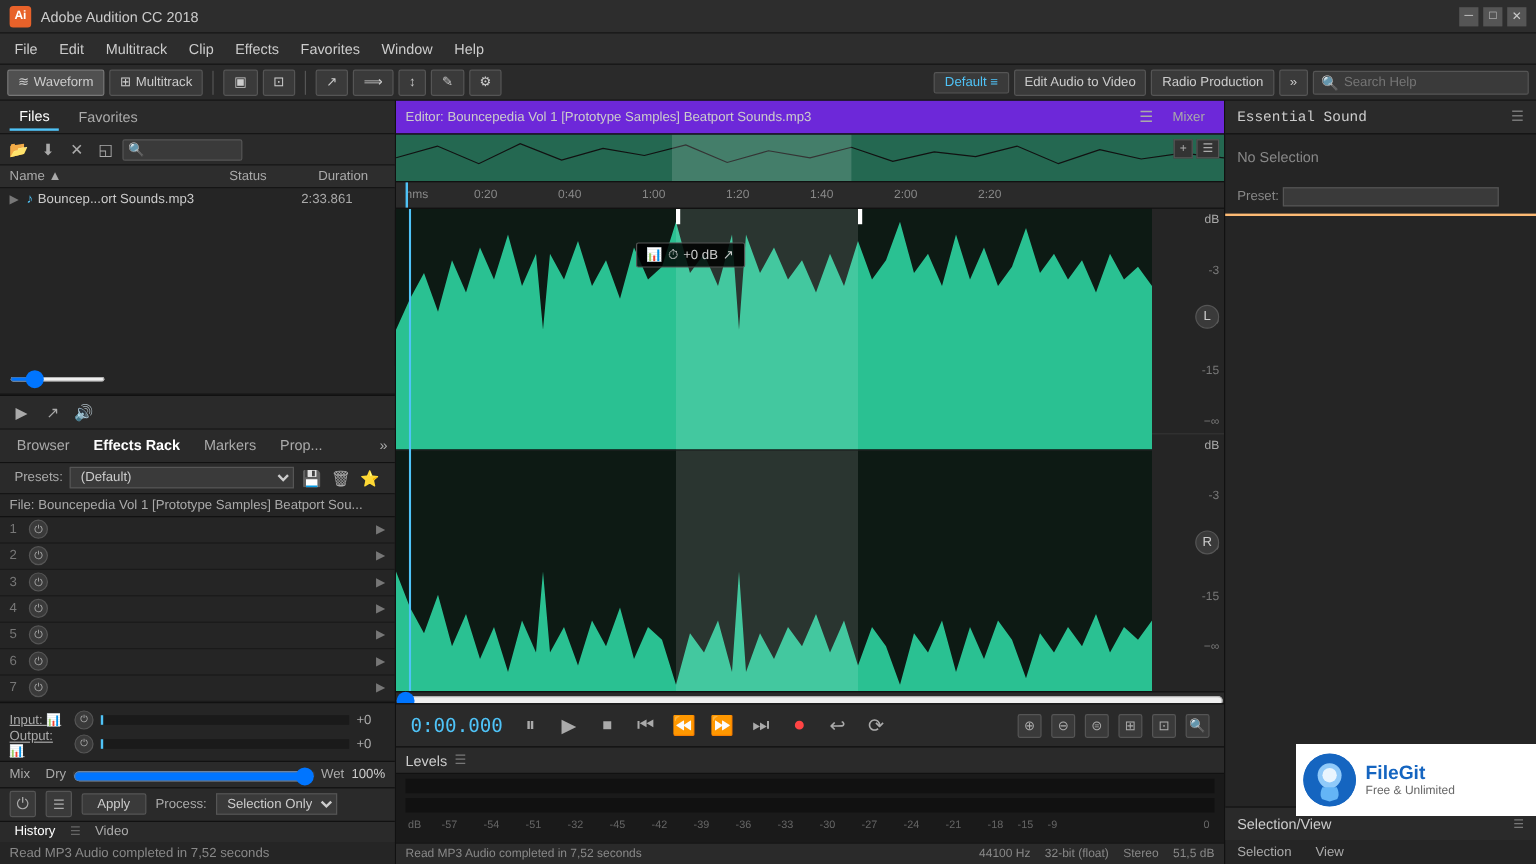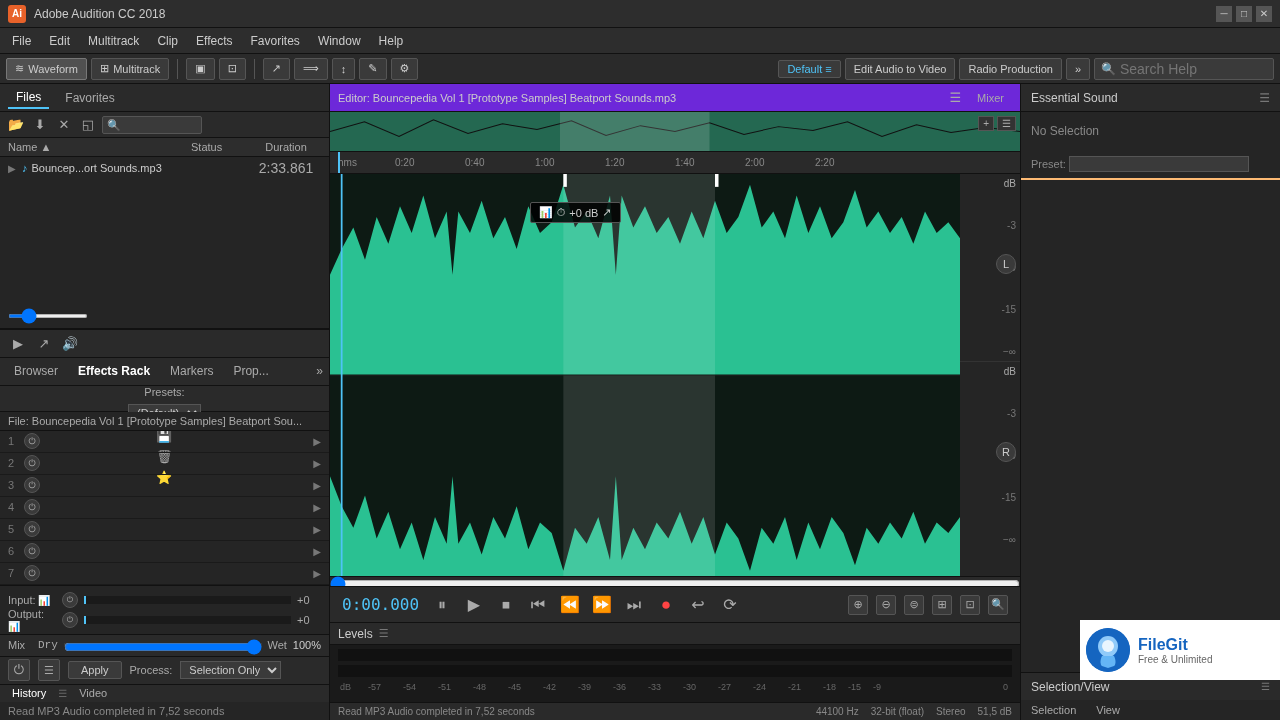--- a/index.html
+++ b/index.html
@@ -95,21 +95,21 @@
       align-items: center;
       background: #3a3a3a;
       border: 1px solid #555;
       border-radius: 2px;
       padding: 2px 6px;
       gap: 4px;
       width: 180px;
     }
     .search-box input {
       background: none; border: none; color: #ccc;
-      font-size: 14px; outline: none; width: 140px;
+      font-size: 11px; outline: none; width: 140px;
     }
 
     
     #main {
       display: flex;
       height: calc(720px - 84px);
     }
 
     
     #left-panel {
@@ -182,21 +182,21 @@
       display: flex;
       align-items: center;
       padding: 3px 8px;
       cursor: pointer;
       background: #252525;
     }
     .file-expand { width: 14px; color: #777; font-size: 10px; }
     .file-icon { color: #4fc3f7; margin-right: 4px; font-size: 11px; }
     .file-name { flex: 1; font-size: 11px; color: #ccc; }
     .file-status { width: 60px; font-size: 11px; color: #aaa; }
-    .file-duration { width: 70px; text-align: center; font-size: 14px; color: #aaa; }
+    .file-duration { width: 70px; text-align: left; font-size: 11px; color: #aaa; }
     .files-empty { flex: 1; }
     .files-transport {
       height: 28px;
       background: #2a2a2a;
       display: flex;
       align-items: center;
       padding: 0 8px;
       gap: 6px;
       border-top: 1px solid #111;
     }
@@ -231,21 +231,20 @@
     .effects-tab.active { color: #fff; font-weight: bold; }
     .effects-expand { margin-left: auto; color: #aaa; cursor: pointer; }
     .presets-row {
       height: 26px;
       background: #2a2a2a;
       display: flex;
       align-items: center;
       padding: 0 12px;
       gap: 6px;
       border-bottom: 1px solid #111;
-      flex-direction: column;
     }
     .presets-label { font-size: 11px; color: #aaa; }
     .presets-select {
       flex: 1;
       background: #3a3a3a;
       border: 1px solid #555;
       color: #ccc;
       font-size: 11px;
       padding: 1px 4px;
       outline: none;
@@ -288,21 +287,21 @@
       padding: 4px 8px;
       background: #252525;
       border-top: 1px solid #111;
     }
     .io-row {
       display: flex;
       align-items: center;
       height: 20px;
       gap: 6px;
     }
-    .io-label { font-size: 11px; color: #aaa; width: 48px; }
+    .io-label { font-size: 11px; color: #aaa; width: 48px; text-decoration: underline; }
     .io-meter-track {
       flex: 1;
       height: 8px;
       background: #1a1a1a;
       position: relative;
     }
     .io-meter-fill {
       height: 8px;
       background: #4fc3f7;
       width: 2px;
@@ -356,21 +355,21 @@
     .mix-row {
       height: 22px;
       background: #2a2a2a;
       display: flex;
       align-items: center;
       padding: 0 8px;
       gap: 6px;
       border-top: 1px solid #111;
     }
     .mix-label { font-size: 11px; color: #aaa; width: 24px; }
-    .mix-dry { font-size: 11px; color: #aaa; font-family: Liberation Mono, monospace; }
+    .mix-dry { font-size: 11px; color: #aaa; }
     .mix-slider {
       flex: 1;
       height: 4px;
       background: #3a3a3a;
       position: relative;
     }
     .mix-wet { font-size: 11px; color: #aaa; }
     .mix-pct { font-size: 11px; color: #ccc; }
 
     
@@ -587,20 +586,21 @@
       flex-direction: column;
     }
     .right-panel-header {
       height: 28px;
       background: #2a2a2a;
       display: flex;
       align-items: center;
       padding: 0 10px;
       gap: 8px;
       border-bottom: 1px solid #111;
+      font-family: Liberation Mono, monospace;
     }
     .right-panel-title { font-size: 12px; color: #ccc; flex: 1; }
     .right-panel-menu { color: #777; cursor: pointer; }
     .no-selection {
       padding: 12px 10px;
       font-size: 12px;
       color: #888;
     }
     .preset-row {
       padding: 6px 10px;
@@ -993,21 +993,21 @@
           <div class="level-bar-container">
             <div class="level-bar" style="width:0%;"></div>
           </div>
         </div>
 
         <div class="levels-scale">
           <span class="levels-scale-mark" style="left:2px;">dB</span>
           <span class="levels-scale-mark" style="left:30px;">-57</span>
           <span class="levels-scale-mark" style="left:65px;">-54</span>
           <span class="levels-scale-mark" style="left:100px;">-51</span>
-          <span class="levels-scale-mark" style="left:135px;">-48</span>
+          <span class="levels-scale-mark" style="left:135px;">-32</span>
           <span class="levels-scale-mark" style="left:170px;">-45</span>
           <span class="levels-scale-mark" style="left:205px;">-42</span>
           <span class="levels-scale-mark" style="left:240px;">-39</span>
           <span class="levels-scale-mark" style="left:275px;">-36</span>
           <span class="levels-scale-mark" style="left:310px;">-33</span>
           <span class="levels-scale-mark" style="left:345px;">-30</span>
           <span class="levels-scale-mark" style="left:380px;">-27</span>
           <span class="levels-scale-mark" style="left:415px;">-24</span>
           <span class="levels-scale-mark" style="left:450px;">-21</span>
           <span class="levels-scale-mark" style="left:485px;">-18</span>

